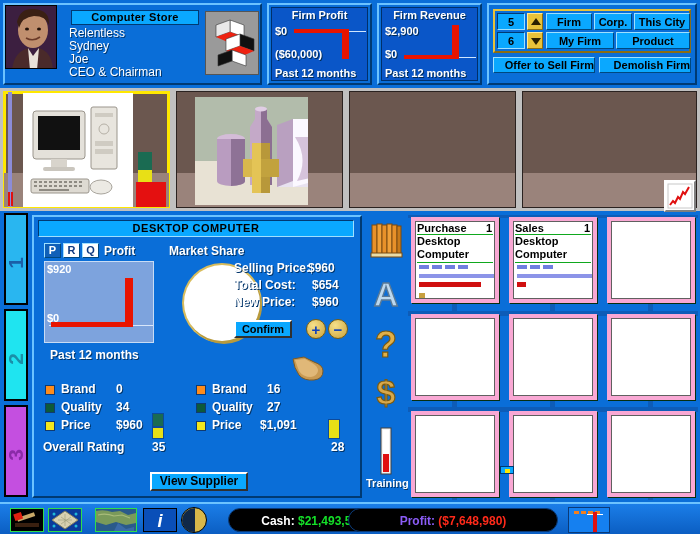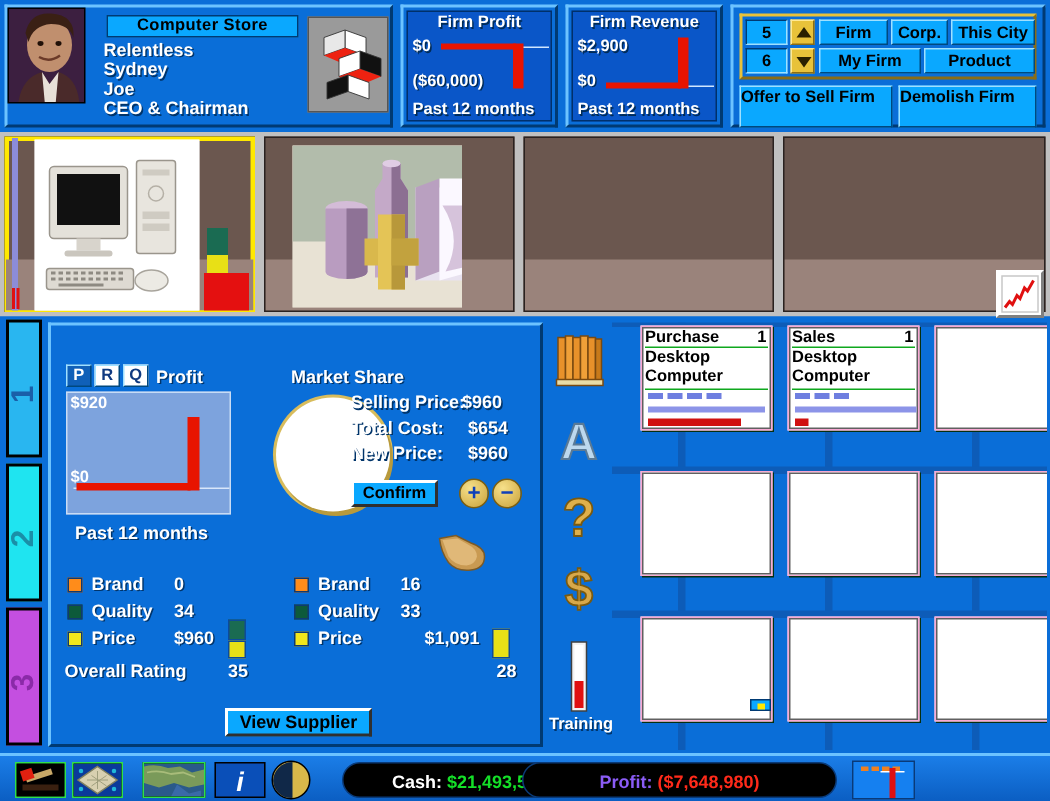--- a/index.html
+++ b/index.html
@@ -18,21 +18,21 @@
 
   #firmPanel { left:3px; top:3px; width:259px; height:82px; background:#0a6ed8;
                border:2px solid; border-color:#6cc3ff #003a73 #003a73 #6cc3ff; }
   #ceoPortrait { left:7px; top:6px; width:52px; height:64px;
                  background:linear-gradient(160deg,#3d1f3f 0%,#5a2a3a 40%,#2d1430 100%);
                  border:1px solid #000; overflow:hidden; }
 
   #storeTitle { left:66px; top:5px; width:128px; height:15px; background:#0aa8ff;
                 border:1px solid #003a73; color:#000; font-size:11px; font-weight:bold;
                 text-align:center; line-height:13px; letter-spacing:.3px; }
-  #firmLines { left:64px; top:22px; color:#fff; font-size:12px; font-weight:bold;
+  #firmLines { left:64px; top:22px; color:#fff; font-size:12px; font-weight:normal;
                line-height:13px; text-shadow:1px 1px 0 #00346a; }
   #logoBox { left:200px; top:6px; width:54px; height:64px; background:#9a9a9a;
              border:1px solid #555; overflow:hidden; }
 
   .statPanel { top:3px; width:105px; height:82px; background:#0a6ed8;
                border:2px solid; border-color:#6cc3ff #003a73 #003a73 #6cc3ff; }
   #profitPanel { left:267px; }
   #revenuePanel { left:377px; }
   .statInner { position:absolute; left:2px; top:2px; width:97px; height:74px;
                background:#0a56c8; border:1px solid #00306a; }
@@ -54,23 +54,23 @@
   .cbtn { position:absolute; background:#0aa8ff; border:1px solid;
           border-color:#9fe0ff #00487f #00487f #9fe0ff;
           color:#000; font-size:11px; font-weight:bold; text-align:center;
           line-height:16px; cursor:pointer; }
   .numbox { position:absolute; background:#0aa8ff; border:1px solid;
             border-color:#003a73 #9fe0ff #9fe0ff #003a73;
             color:#000; font-size:11px; font-weight:bold; text-align:center; line-height:16px; }
   .spin { position:absolute; width:16px; height:17px; background:#e8c23a;
           border:1px solid; border-color:#ffe995 #8a6d14 #8a6d14 #ffe995; cursor:pointer; }
   .spin i { position:absolute; left:3px; width:0; height:0; }
-  .wbtn { position:absolute; height:28px; background:#0aa8ff;
+  .wbtn { position:absolute; height:16px; background:#0aa8ff;
           border:1px solid; border-color:#9fe0ff #00487f #00487f #9fe0ff;
-          color:#000; font-size:11px; font-weight:bold; text-align:left;
+          color:#000; font-size:11px; font-weight:bold; text-align:right;
           line-height:14px; cursor:pointer; }
 
   
   #showcase { left:0; top:88px; width:700px; height:123px; background:#c0c0c0; }
   .slot { position:absolute; top:3px; width:167px; height:117px; background:#6b574f;
           border:1px solid #2a2220; overflow:hidden; }
   .slot .floor { position:absolute; left:0; bottom:0; width:100%; height:34px; background:#9a837b; }
   .slotSel { outline:3px solid #ffe800; outline-offset:-3px; z-index:3; }
   .prodimg { position:absolute; }
 
@@ -139,22 +139,22 @@
   #iconCol { position:absolute; left:366px; top:4px; width:40px; height:283px; background:#0a6ed8; }
   .gicon { position:absolute; left:2px; width:36px; text-align:center; cursor:pointer; }
   #trainLbl { position:absolute; left:0; top:262px; width:40px; text-align:center;
               color:#fff; font-size:11px; font-weight:bold; text-shadow:1px 1px 0 #00346a; }
 
   
   #cardGrid { position:absolute; left:408px; top:4px; width:290px; height:285px;
               background:#0a6ed8; overflow:hidden; }
   .gridline-v { position:absolute; top:0; width:5px; height:100%; background:#0d5cb8; }
   .gridline-h { position:absolute; left:0; height:5px; width:100%; background:#0d5cb8; }
-  .card { position:absolute; width:88px; height:70px; background:#fff;
-          border:1px solid #f9a8d4; box-shadow:1px 1px 0 #062f10; cursor:pointer;margin-left:16px; }
+  .card { position:absolute; width:88px; height:86px; background:#fff;
+          border:4px solid #f9a8d4; box-shadow:1px 1px 0 #062f10; cursor:pointer; }
   .card .inner { position:absolute; left:0; top:0; right:0; bottom:0;
                  border:1px solid #606060; background:#fff; overflow:hidden; }
   .cardHead { position:absolute; left:1px; top:0; right:1px; height:13px;
               border-bottom:1px solid #0fa81e; }
   .cardTitle { position:absolute; left:1px; top:0; color:#000; font-size:11px;
                font-weight:bold; line-height:13px; }
   .cardNum { position:absolute; right:2px; top:0; color:#000; font-size:11px;
              font-weight:bold; line-height:13px; }
   .cardLine { position:absolute; left:1px; color:#000; font-size:11px;
               font-weight:bold; line-height:12px; }
@@ -386,26 +386,27 @@
       <div class="vtabnum" style="top:36px">1</div>
     </div>
     <div class="vtab" style="top:98px;height:92px;background:#1fe4f0">
       <div class="vtabnum" style="top:36px;color:#1a8fa8">2</div>
     </div>
     <div class="vtab" style="top:194px;height:92px;background:#c44fe0">
       <div class="vtabnum" style="top:36px;color:#8a2aa8">3</div>
     </div>
 
     <div id="prodPanel" class="abs">
+      <div id="prodTitle">DESKTOP COMPUTER</div>
 
       <div class="prq prqOn" style="left:10px">P</div>
       <div class="prq prqOff" style="left:29px">R</div>
       <div class="prq prqOff" style="left:48px">Q</div>
       <div class="lbl" style="left:70px;top:27px">Profit</div>
-      <div class="lbl" style="left:160px;top:27px">Market Share</div>
+      <div class="lbl" style="left:135px;top:27px">Market Share</div>
 
       <div id="profChart">
         <div style="position:absolute;left:2px;top:1px;color:#fff;font-size:11px;font-weight:bold;">$920</div>
         <div style="position:absolute;left:2px;top:50px;color:#fff;font-size:11px;font-weight:bold;">$0</div>
         <div style="position:absolute;left:4px;top:63px;width:104px;height:1px;background:#d8e6fa;"></div>
         <div style="position:absolute;left:6px;top:60px;width:76px;height:5px;background:#e81400;"></div>
         <div style="position:absolute;left:80px;top:16px;width:8px;height:49px;background:#e81400;"></div>
       </div>
       <div class="lbl" style="left:16px;top:131px">Past 12 months</div>
 
@@ -448,25 +449,25 @@
 
       <div class="statLbl" style="left:9px;top:223px">Overall Rating</div>
       <div class="statVal" style="left:118px;top:223px">35</div>
 
       <div class="swatch" style="left:162px;top:168px;background:#ff8c1a"></div>
       <div class="statLbl" style="left:178px;top:165px">Brand</div>
       <div class="statVal" style="left:233px;top:165px">16</div>
 
       <div class="swatch" style="left:162px;top:186px;background:#0d5a3a"></div>
       <div class="statLbl" style="left:178px;top:183px">Quality</div>
-      <div class="statVal" style="left:233px;top:183px">33</div>
+      <div class="statVal" style="left:233px;top:183px">27</div>
 
       <div class="swatch" style="left:162px;top:204px;background:#f2e71c"></div>
       <div class="statLbl" style="left:178px;top:201px">Price</div>
-      <div class="statVal" style="left:249px;top:201px">$1,091</div>
+      <div class="statVal" style="left:226px;top:201px">$1,091</div>
 
       <div class="minibar" style="left:294px;top:202px;height:20px;background:#e8e016"></div>
 
       <div class="statVal" style="left:297px;top:223px">28</div>
 
       <div id="viewSupplier">View Supplier</div>
     </div>
 
     <div id="iconCol">
       <div class="gicon" style="top:6px">

